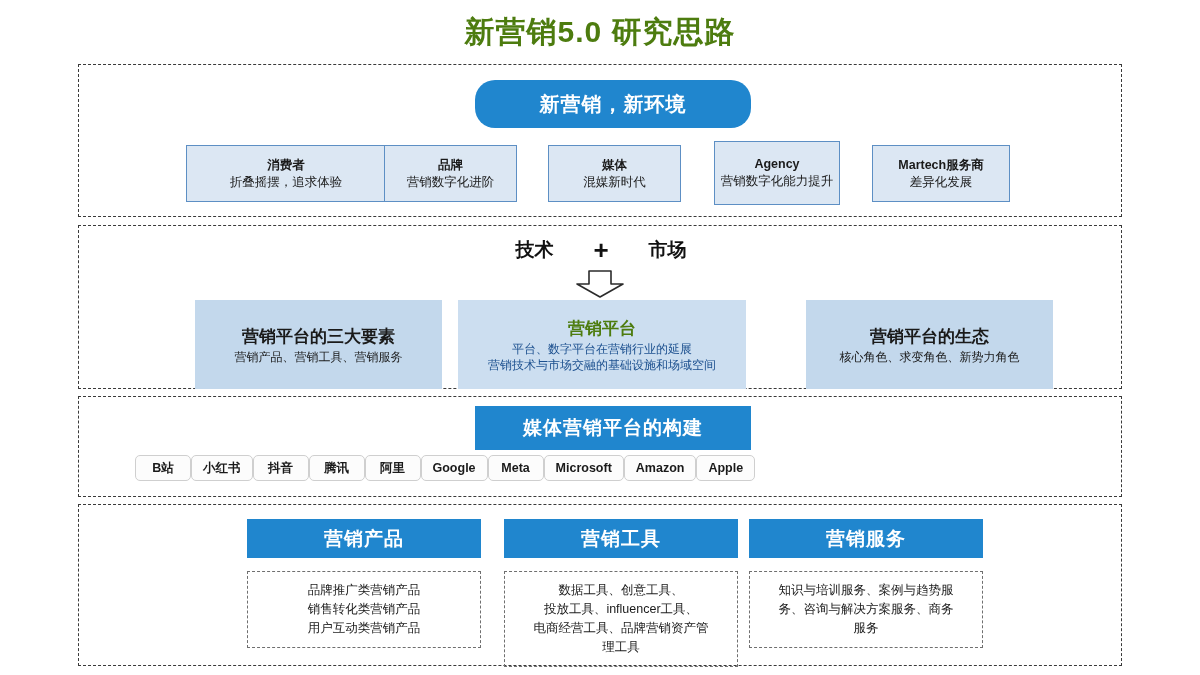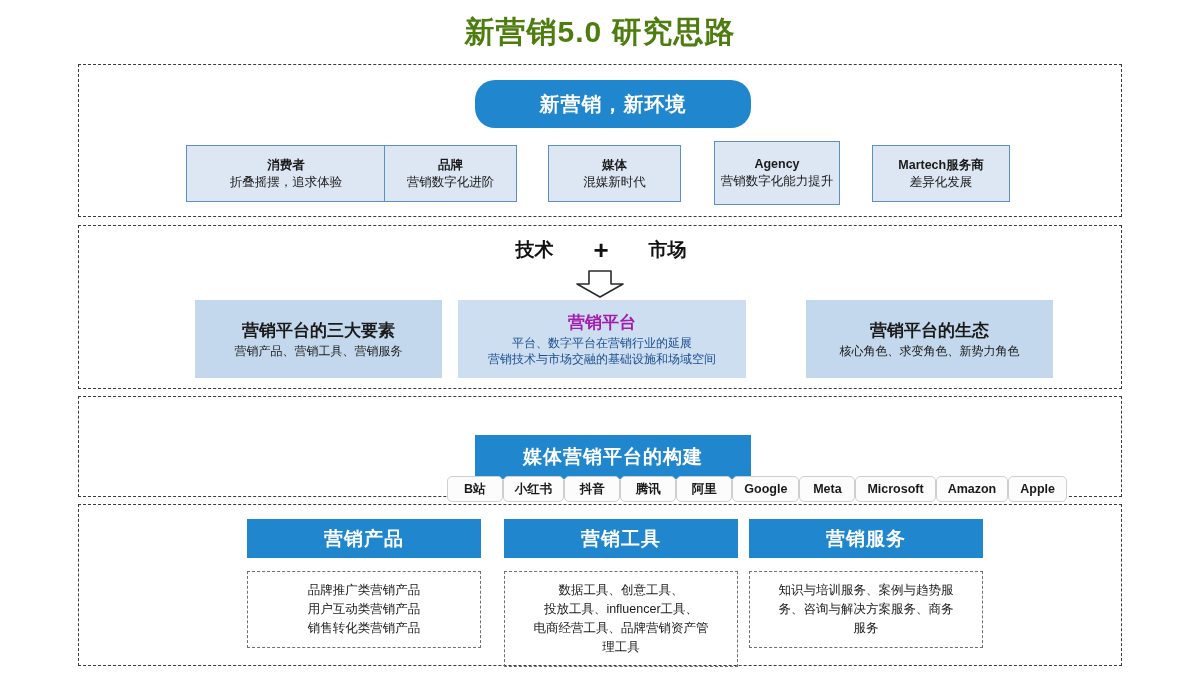--- a/index.html
+++ b/index.html
@@ -123,67 +123,65 @@
     top: 43px;
     left: 50%;
     transform: translateX(-50%);
     width: 54px;
     height: 30px;
   }
 
   .s2-card {
     position: absolute;
     top: 74px;
-    height: 78px;
+    height: 89px;
     background: #c3d8ec;
     box-sizing: border-box;
     display: flex;
     flex-direction: column;
     align-items: center;
     justify-content: center;
     text-align: center;
   }
   #s2-card-0 { left: 116px; width: 247px; }
   #s2-card-1 { left: 379px; width: 288px; background: #ccdef0; }
   #s2-card-2 { left: 683px; width: 247px; margin-left: 44px; }
 
   .s2-card .h {
     font-size: 17px;
     font-weight: bold;
     line-height: 24px;
     color: #1a1a1a;
   }
-  #s2-card-1 .h { color: #a21caf; }
+  #s2-card-1 .h { color: #4d7c0f; }
   .s2-card .sub {
     font-size: 12px;
     line-height: 16px;
     color: #1a1a1a;
   }
   #s2-card-1 .sub { color: #1b4f8e; }
 
   
   #s3-banner {
     left: 396px;
     top: 9px;
     width: 276px;
     height: 44px;
     font-size: 19px;
-    margin-top: 29px;
   }
   .chip-row {
     position: absolute;
     top: 58px;
     left: 12px;
     width: 1020px;
     display: flex;
     align-items: center;
-    justify-content: flex-end;
+    justify-content: flex-start;
     padding: 0 44px;
     box-sizing: border-box;
-    margin-top: 21px;
   }
   .chip {
     background: #fcfcfc;
     border: 1px solid #cfcfcf;
     border-radius: 5px;
     height: 26px;
     min-width: 56px;
     padding: 0 11px;
     display: flex;
     align-items: center;
@@ -319,22 +317,22 @@
   </div>
 </div>
 
 <div class="section" id="section-4">
 
   <div class="s4-col" id="s4-col-0">
     <div class="s4-head">营销产品</div>
     <div class="s4-body">
       <div class="lines">
         <div>品牌推广类营销产品</div>
+        <div>销售转化类营销产品</div>
         <div>用户互动类营销产品</div>
-        <div>销售转化类营销产品</div>
       </div>
     </div>
   </div>
 
   <div class="s4-col" id="s4-col-1">
     <div class="s4-head">营销工具</div>
     <div class="s4-body">
       <div class="lines">
         <div>数据工具、创意工具、</div>
         <div>投放工具、influencer工具、</div>

